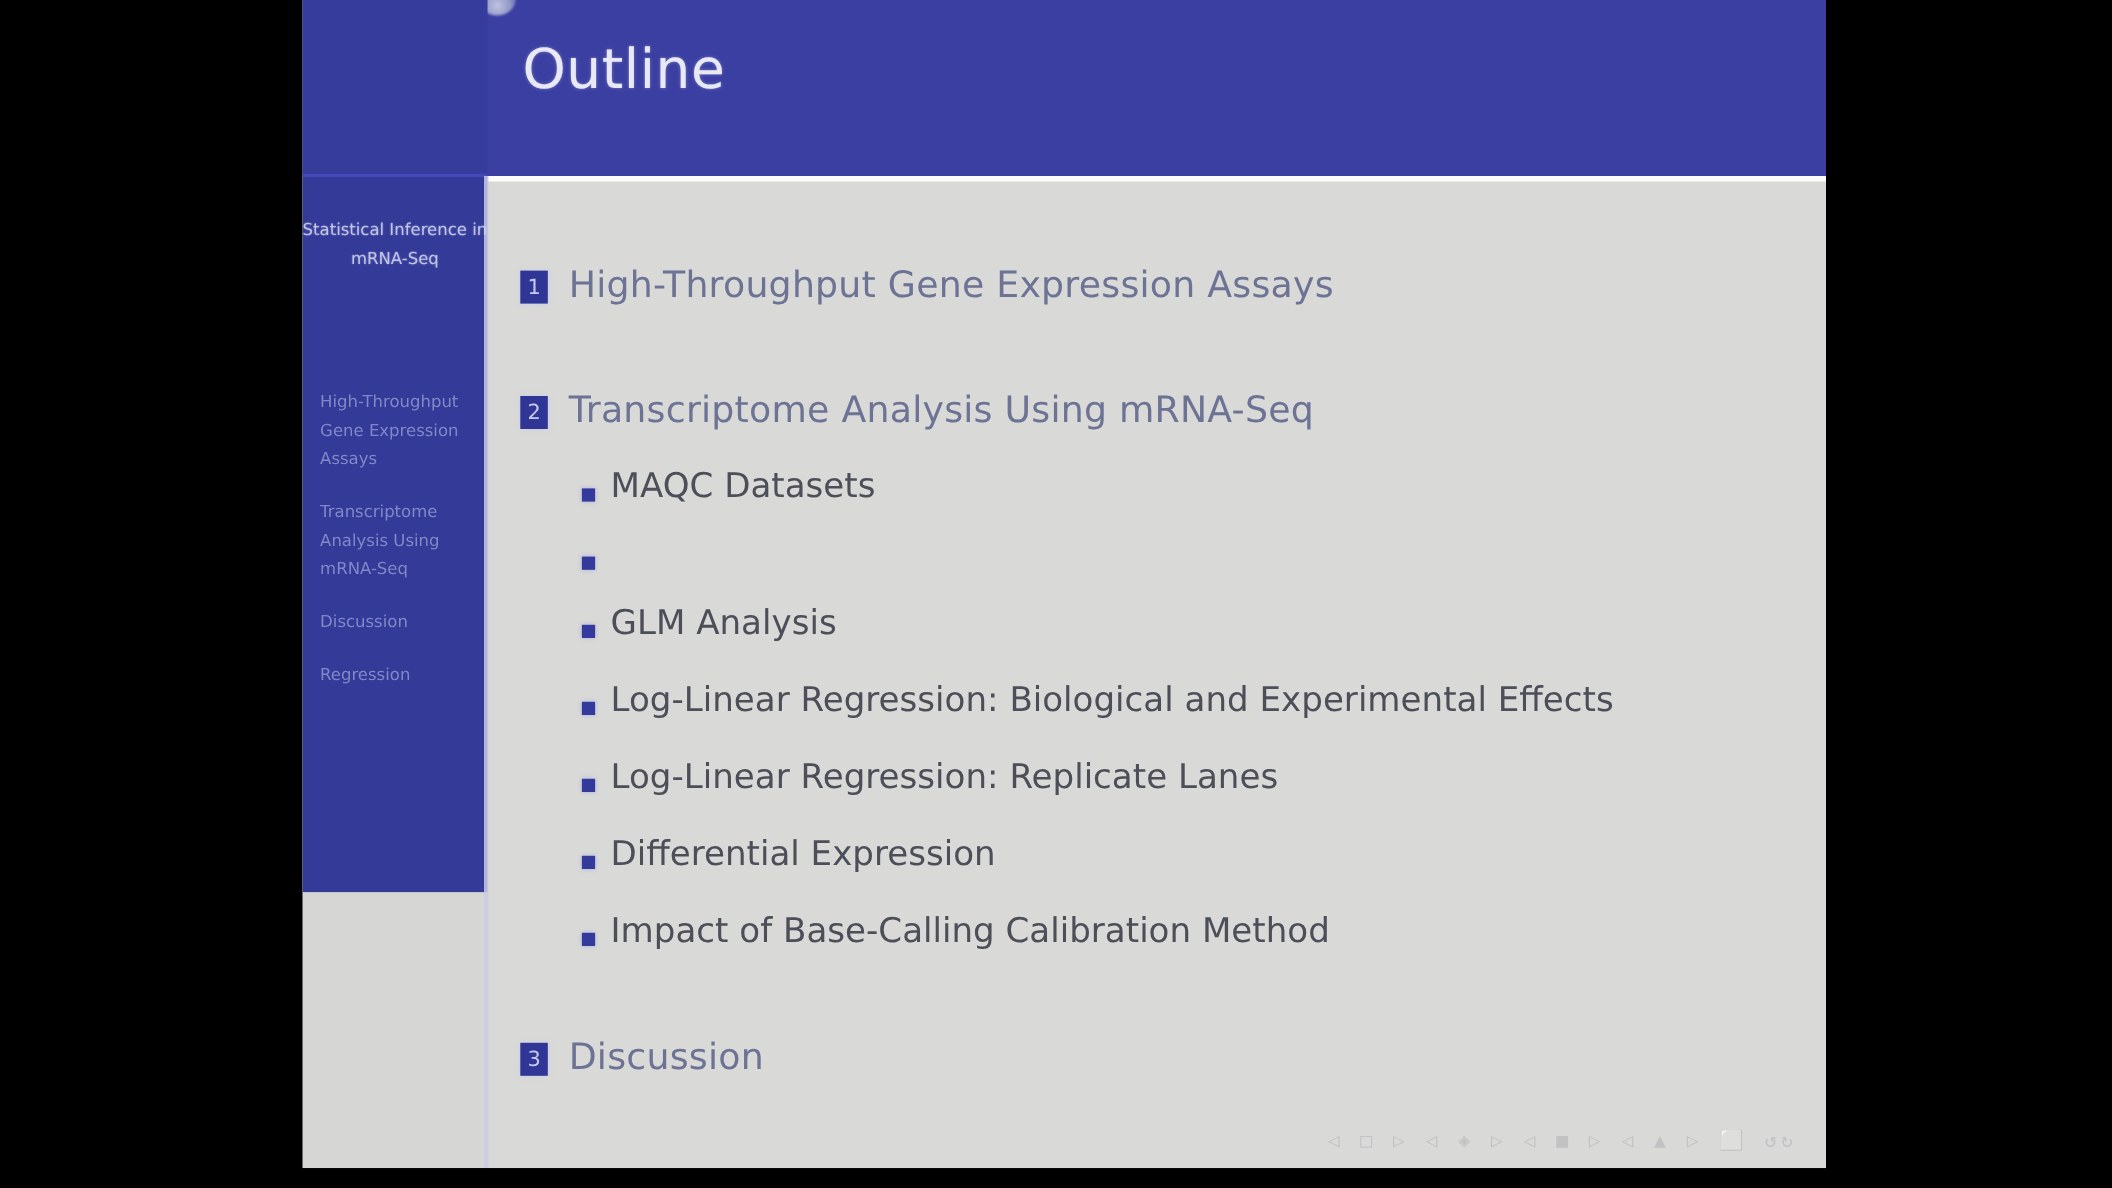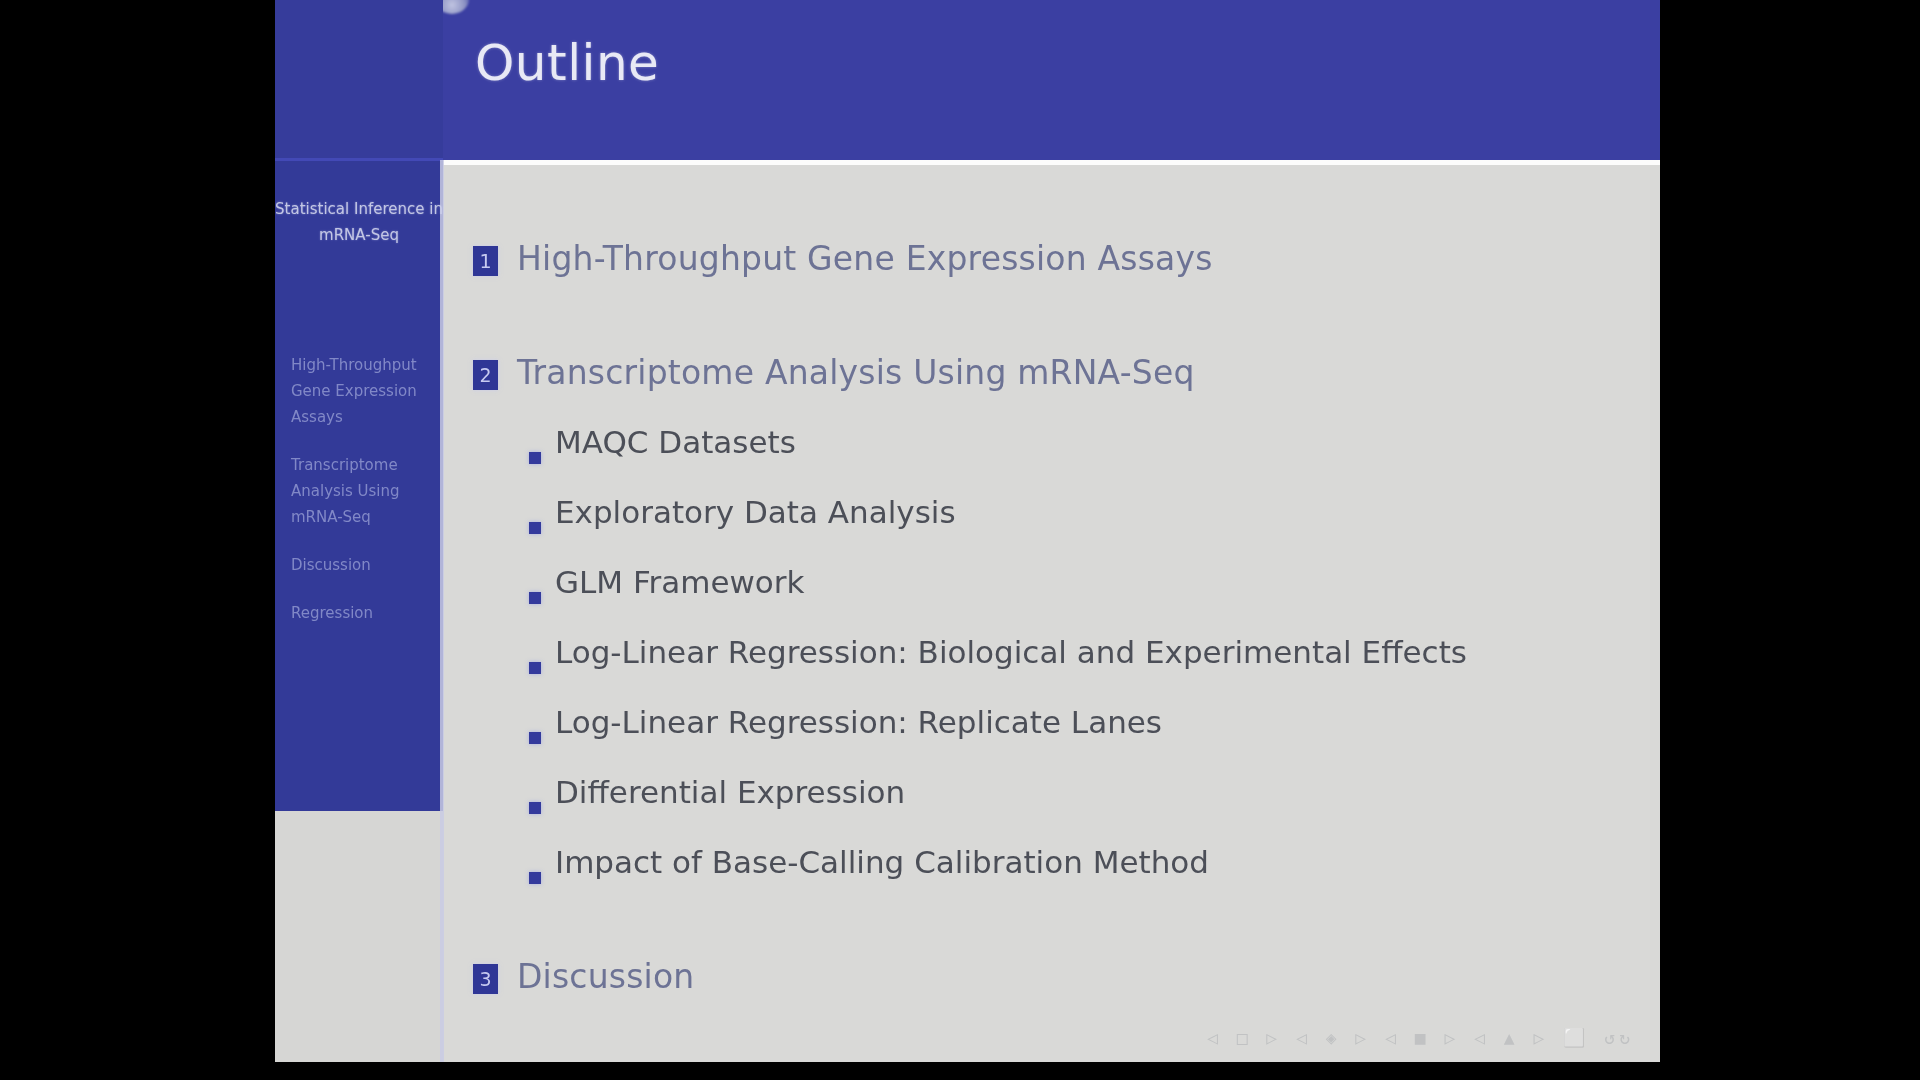--- a/index.html
+++ b/index.html
@@ -134,21 +134,21 @@
     color:#6d7394;
     letter-spacing:0.2px;
   }
 
   .sec-gap-1 { height:72px; }
   .sec-gap-2 { height:64px; }
 
   .subs { margin-left:56px; margin-top:8px; }
   .sub {
     display:flex;
-    align-items:flex-end;
+    align-items:center;
     margin-bottom:8px;
     margin-top:26px;
   }
   .sub-bullet {
     flex:0 0 auto;
     width:12px; height:12px;
     background:#343a9a;
     margin-right:14px;
     margin-top:16px;
     box-shadow:0 0 4px rgba(150,158,230,0.7);
@@ -215,25 +215,24 @@
           <div class="sec-title">Transcriptome Analysis Using mRNA-Seq</div>
         </div>
 
         <div class="subs">
           <div class="sub">
             <div class="sub-bullet"></div>
             <div class="sub-text">MAQC Datasets</div>
           </div>
           <div class="sub">
             <div class="sub-bullet"></div>
-            <div class="sub-text">Exploratory Data Analysis</div>
-          </div>
-          <div class="sub">
-            <div class="sub-bullet"></div>
-            <div class="sub-text">GLM Framework</div>
+          </div>
+          <div class="sub">
+            <div class="sub-bullet"></div>
+            <div class="sub-text">GLM Analysis</div>
           </div>
           <div class="sub">
             <div class="sub-bullet"></div>
             <div class="sub-text">Log-Linear Regression: Biological and Experimental Effects</div>
           </div>
           <div class="sub">
             <div class="sub-bullet"></div>
             <div class="sub-text">Log-Linear Regression: Replicate Lanes</div>
           </div>
           <div class="sub">

